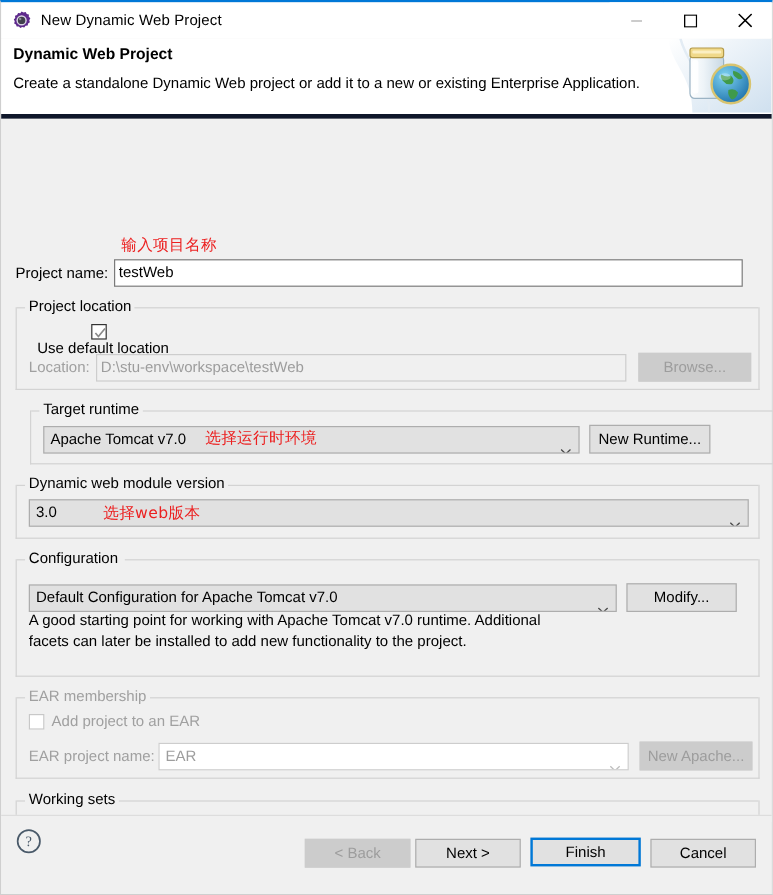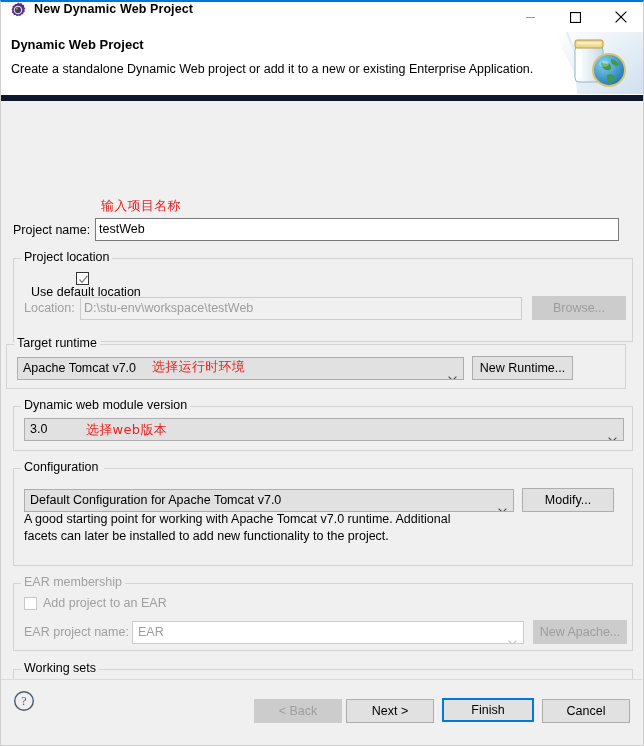--- a/index.html
+++ b/index.html
@@ -27,21 +27,21 @@
     border-right: 1px solid #cfcfcf;
     border-bottom: 1px solid #cfcfcf;
   }
 
   
   .titlebar {
     position: relative;
     height: 30px;
     background: #ffffff;
     display: flex;
-    font-weight: bold;
+    align-items: center;
   }
   .title-icon {
     width: 16px;
     height: 16px;
     margin-left: 9px;
     margin-right: 8px;
     flex: 0 0 auto;
   }
   .title-text {
     font-size: 12.5px;
@@ -64,21 +64,21 @@
     justify-content: center;
     background: #ffffff;
   }
   .winbtn svg { display: block; }
 
   
   .banner {
     position: relative;
     height: 63px;
     background: #ffffff;
-    border-bottom: 6px solid #0f172a;
+    border-bottom: 4px solid #0f172a;
     overflow: hidden;
   }
   .banner-title {
     position: absolute;
     left: 10px;
     top: 5px;
     font-size: 13px;
     font-weight: bold;
     color: #000000;
   }
@@ -353,21 +353,21 @@
 
   <div class="body">
 
     <div class="anno" style="left:100px; top:96px;">输入项目名称</div>
 
     <div class="row" style="left:12px; top:117px;">
       <span class="lbl" style="width:82px;">Project name:</span>
       <span class="textbox" style="width:524px;" title="testWeb">testWeb</span>
     </div>
 
-    <div class="group" style="left:12px; top:157px; width:620px; height:84px;">
+    <div class="group" style="left:12px; top:157px; width:620px; height:69px;">
       <div class="gtopleft"></div>
       <div class="gtopright" style="width:532px;"></div>
       <div class="gcap">Project location</div>
 
       <div class="row" style="left:10px; top:14px;flex-direction:column;">
         <span class="cb">
           <span class="tick">
             <svg width="11" height="11" viewBox="0 0 11 11">
                 <path d="M1.5 5.5 L4 8.4 L9.5 1.8" fill="none" stroke="#8a8a8a" stroke-width="1.4"></path>
               </svg>
@@ -376,21 +376,21 @@
         <span class="lbl" style="margin-left:7px;">Use default location</span>
       </div>
 
       <div class="row" style="left:10px; top:38px;">
         <span class="lbl dim" style="width:56px;">Location:</span>
         <span class="textbox readonlyfield" style="width:442px;">D:\stu-env\workspace\testWeb</span>
         <span class="btn disabled" style="width:94px; margin-left:10px;">Browse...</span>
       </div>
     </div>
 
-    <div class="group" style="left:5px; top:243px; width:620px; height:45px;">
+    <div class="group" style="left:24px; top:243px; width:620px; height:45px;">
       <div class="gtopleft"></div>
       <div class="gtopright" style="width:534px;"></div>
       <div class="gcap">Target runtime</div>
 
       <div class="row" style="left:10px; top:12px;">
         <span class="combo" style="width:447px;">Apache Tomcat v7.0<span class="arrow">
             <svg width="9" height="5" viewBox="0 0 9 5">
                 <path d="M0.6 0.6 L4.5 4.3 L8.4 0.6" fill="none" stroke="#4a4a4a" stroke-width="1.1"></path>
               </svg>
           </span></span>

